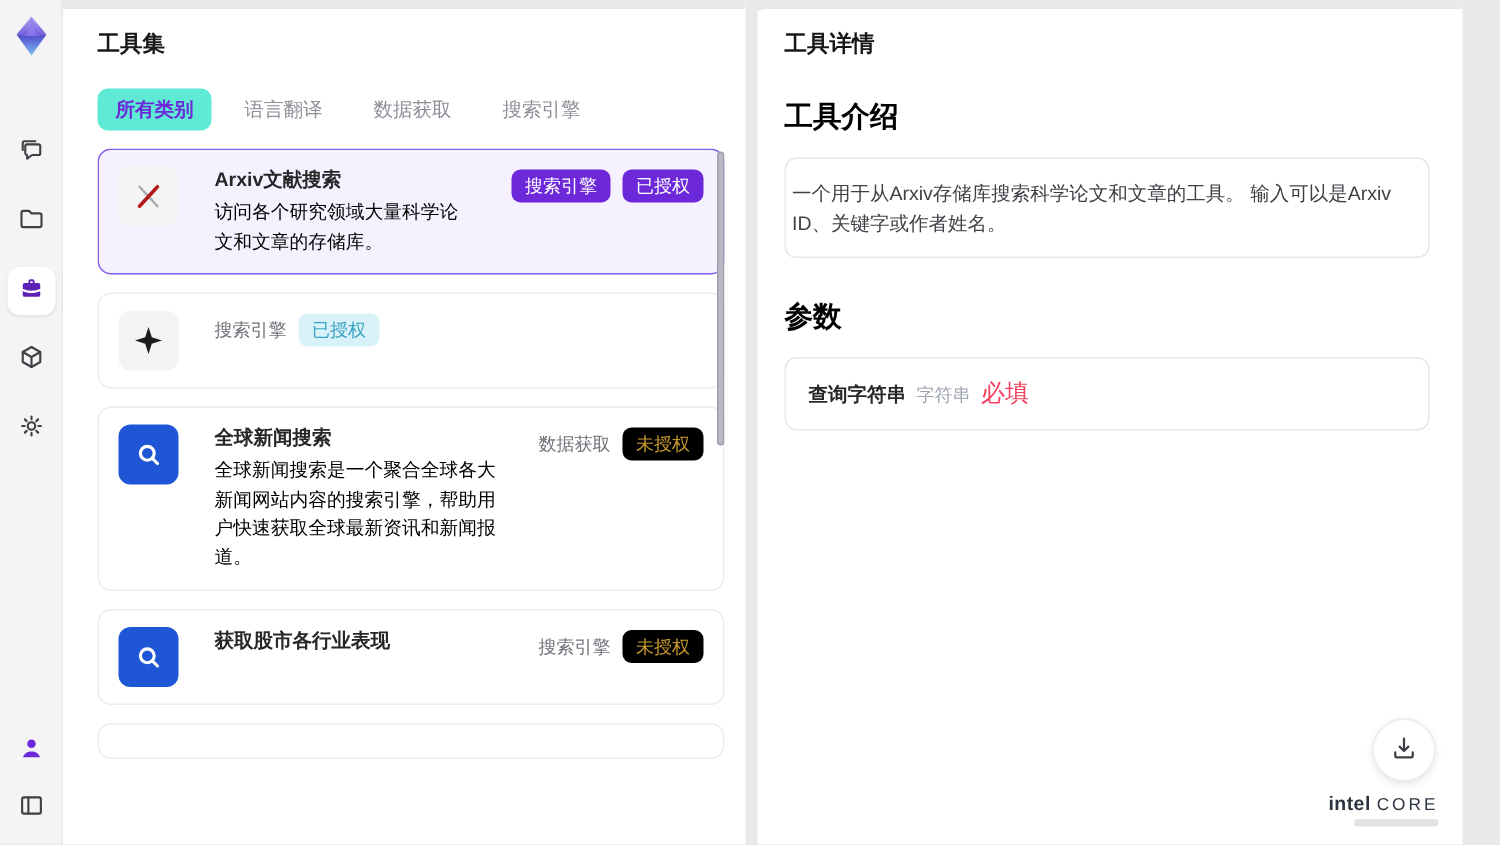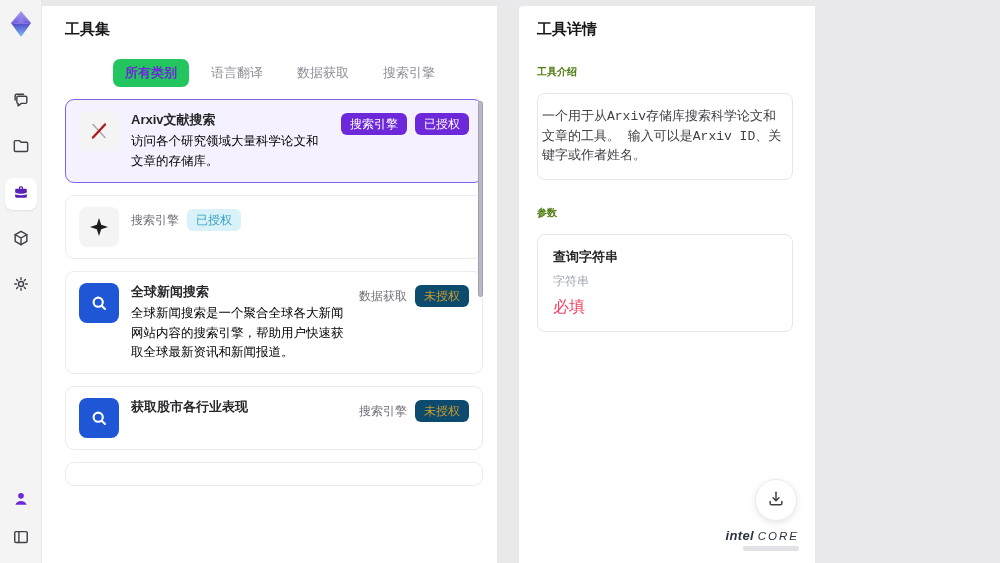--- a/index.html
+++ b/index.html
@@ -1,80 +1,80 @@
 <!DOCTYPE html>
 <html><head>
 <meta charset="utf-8">
 <style>
   * { margin:0; padding:0; box-sizing:border-box; }
   html,body { width:1000px; height:563px; overflow:hidden;
     font-family:"Liberation Sans","DejaVu Sans",sans-serif; background:#e9e9ec; }
-  .app { position:relative; width:815px; height:563px; display:flex;justify-content:flex-end; }
+  .app { position:relative; width:975px; height:563px; display:flex;justify-content:flex-end; }
 
   
   .rail { width:42px; height:563px; background:#f4f4f5; display:flex; flex-direction:column;
     align-items:center; flex-shrink:0; border-right:1px solid #e8e8ea; }
   .rail .logo { width:28px; height:28px; margin-top:10px; }
   .rail-items { margin-top:48px; display:flex; flex-direction:column; gap:14px; align-items:center; }
   .rail-item { width:32px; height:32px; border-radius:8px; display:flex; align-items:center;
     justify-content:center; color:#3f3f46; cursor:pointer; }
   .rail-item.active { background:#ffffff; color:#5b21b6; box-shadow:0 1px 2px rgba(0,0,0,.08); }
   .rail-item svg { width:20px; height:20px; }
   .rail-bottom { margin-top:auto; margin-bottom:10px; display:flex; flex-direction:column; gap:10px; align-items:center; }
   .rail-bottom .rail-item { width:28px; height:28px; }
   .rail-item.user { color:#6d28d9; }
 
   
   .main { width:455px; height:563px; background:#ffffff; border-top:6px solid #e9e9ec;
     padding:14px 0 0 23px; position:relative; flex-shrink:0; }
   .page-title { font-size:15px; font-weight:bold; color:#18181b; }
   .tabs { display:flex; align-items:center; gap:10px; margin-top:20px; }
   .tab { font-size:13px; color:#8e8e99; padding:5px 12px; border-radius:7px; cursor:pointer; white-space:nowrap; }
-  .tab.active { background:#22c55e; color:#6d28d9; font-weight:bold;margin-left:48px; }
+  .tab.active { background:#5eead4; color:#6d28d9; font-weight:bold; }
   .tool-list { position:relative; margin-top:12px; width:418px; display:flex; flex-direction:column;
     gap:12px; height:449px; overflow:hidden; }
   .card { background:#ffffff; border:1px solid #ececf0; border-radius:9px; padding:11px 13px;
-    display:flex; gap:12px; cursor:pointer; flex-shrink:0; }
+    display:flex; gap:24px; cursor:pointer; flex-shrink:0; }
   .card.selected { background:#f6f1fe; border:1.5px solid #8360e8; }
   .tool-icon { width:40px; height:40px; border-radius:8px; background:#f4f4f5; display:flex;
     align-items:center; justify-content:center; flex-shrink:0; overflow:hidden; }
   .tool-icon.blue { background:#1e56d6; }
   .tool-icon svg { width:24px; height:24px; }
   .card-body { flex:1; min-width:0; }
   .tool-name { font-size:13px; font-weight:bold; color:#27272a; line-height:1.4; }
   .tool-desc { font-size:12.5px; color:#000000; line-height:1.55; margin-top:3px; }
   .card-tags { display:flex; gap:8px; align-items:flex-start; margin-top:2px; flex-shrink:0; }
   .badge { font-size:12px; line-height:1; padding:5px 9px; border-radius:6px; white-space:nowrap; }
   .badge.filled-purple { background:#6d28d9; color:#ffffff; }
   .badge.cyan { background:#d9f1f8; color:#38a3c4; }
-  .badge.yellow { background:#0c4a6e; color:#c89a2b; }
+  .badge.yellow { background:#000000; color:#c89a2b; }
   .badge.plain { background:transparent; color:#71717a; padding:5px 0; }
   .scrollbar-thumb { position:absolute; right:0px; top:2px; width:5px; height:196px;
     background:#b9b9c6; border-radius:3px; border:1px solid #9f9fb0; }
 
   
   .detail { flex:1; height:563px; background:#ffffff; border-top:6px solid #e9e9ec;
-    margin-left:22px; border-top-left-radius:8px; padding:14px 22px 0 18px; position:relative;font-family:Liberation Mono, monospace; }
+    margin-left:8px; border-top-left-radius:8px; padding:14px 22px 0 18px; position:relative; }
   .detail-title { font-size:15px; font-weight:bold; color:#18181b; }
-  .section-heading { font-size:10px; font-weight:bold; color:#4d7c0f; margin-top:26px; }
+  .section-heading { font-size:19px; font-weight:bold; color:#000000; margin-top:26px; }
   .info-box { margin-top:14px; border:1px solid #e5e7eb; border-radius:8px; padding:13px 4px;
     font-size:13px; color:#3f3f46; line-height:1.5; }
   .param-box { margin-top:14px; border:1px solid #e5e7eb; border-radius:8px; padding:13px 15px; }
-  .param-head { display:flex; align-items:baseline; gap:7px;flex-direction:column; }
+  .param-head { display:flex; align-items:baseline; gap:7px; }
   .param-name { font-size:13px; font-weight:bold; color:#27272a; }
   .param-type { font-size:12px; color:#9ca3af; }
   .param-required { font-size:16px; color:#f43f5e; }
   .param-desc { font-size:13px; color:#52525b; margin-top:9px; }
 
   
   .download-fab { position:absolute; right:18px; bottom:42px; width:42px; height:42px; border-radius:50%;
     background:#ffffff; border:1px solid #ececf0; box-shadow:0 2px 6px rgba(0,0,0,.10);
     display:flex; align-items:center; justify-content:center; color:#3f3f46; cursor:pointer; }
   .download-fab svg { width:20px; height:20px; }
-  .brand { position:absolute; right:16px; bottom:12px; text-align:center; color:#2b3440;font-style:italic; }
+  .brand { position:absolute; right:16px; bottom:12px; text-align:center; color:#2b3440; }
   .brand-line { font-size:13px; letter-spacing:.3px; white-space:nowrap; }
   .brand-intel { font-weight:bold; }
   .brand-core { font-size:11.5px; letter-spacing:2px; }
   .brand-sub { margin:3px 0 0 auto; width:56px; height:5px; background:#e2e2e6; border-radius:2px; }
 </style>
 </head>
 <body>
 
 <div class="app">
 

